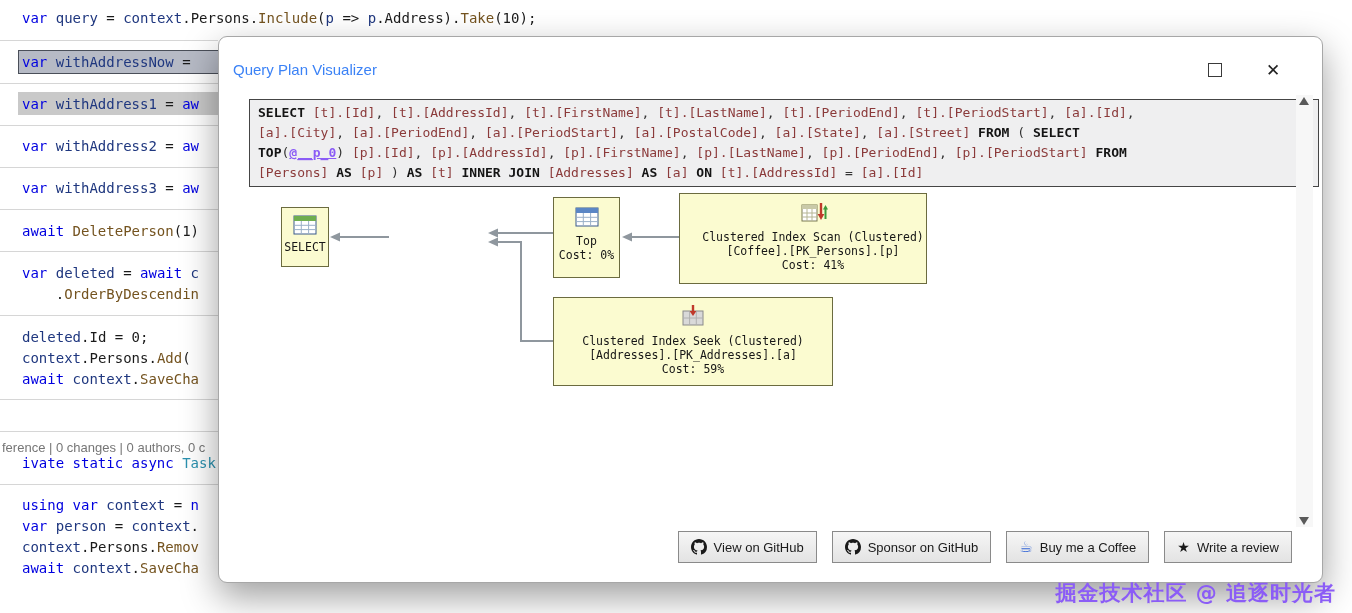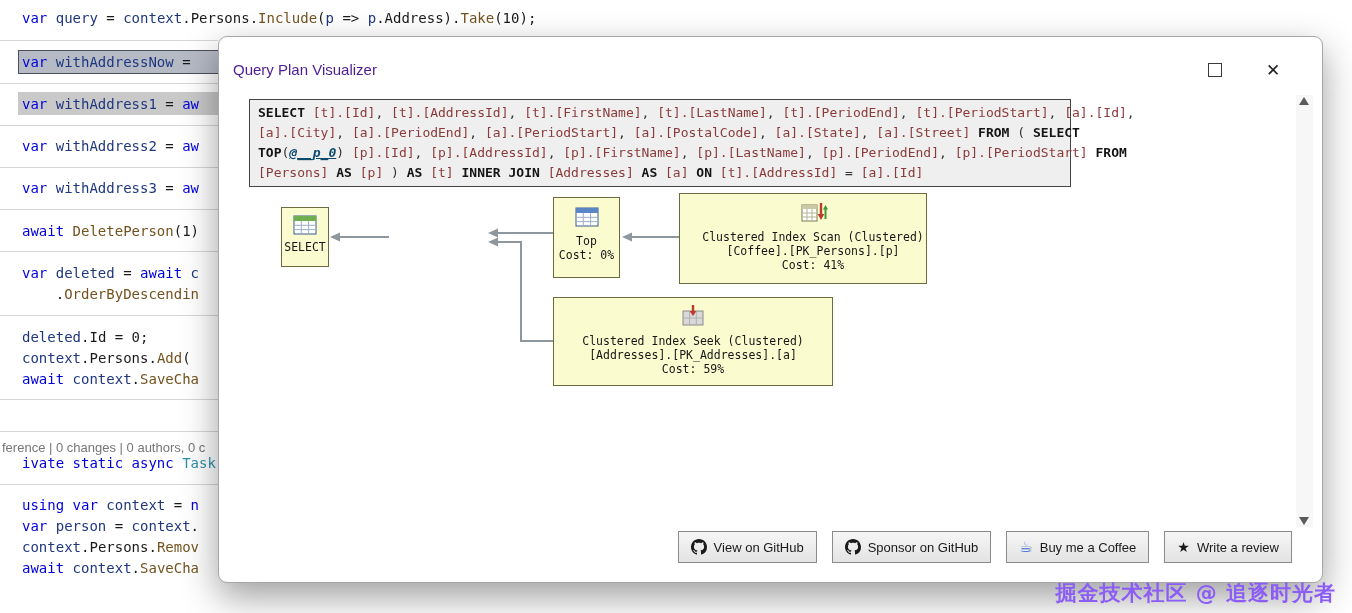--- a/index.html
+++ b/index.html
@@ -19,36 +19,36 @@
   .tk-cl{color:#767676;}
   .hl{position:absolute;box-sizing:border-box;z-index:0;}
   .hl-active{left:18px;top:50px;width:202px;height:24px;background:#b6bac5;border:1.5px solid #4a4f59;}
   .hl-match{left:18px;top:92px;width:202px;height:23px;background:#c9c9c9;}
   .separator{position:absolute;left:0;width:218px;height:1px;background:#d6d6d6;z-index:0;}
 
   
   .dialog{position:absolute;left:218px;top:36px;width:1103px;height:545px;background:#ffffff;
           border:1px solid #a7a7a7;border-radius:9px;box-shadow:0 14px 36px rgba(0,0,0,.38);z-index:5;}
   .titlebar{position:absolute;left:0;top:0;right:0;height:56px;}
-  .dialog-title{position:absolute;left:14px;top:24px;font-size:15px;color:#4c1d95;}
+  .dialog-title{position:absolute;left:14px;top:24px;font-size:15px;color:#3b82f6;}
   .win-btn{position:absolute;top:18px;width:30px;height:30px;display:flex;align-items:center;
            justify-content:center;cursor:pointer;}
   .btn-max{right:92px;}
   .btn-max .sq{width:12px;height:12px;border:1.4px solid #3a3a3a;}
   .btn-close{right:34px;font-size:17px;color:#222;font-family:"DejaVu Sans",sans-serif;}
 
   
-  .sql-box{position:absolute;left:30px;top:62px;width:822px;height:88px;box-sizing:border-box;
+  .sql-box{position:absolute;left:30px;top:62px;width:1070px;height:88px;box-sizing:border-box;
            background:#efeff0;border:1px solid #454545;padding:3px 8px;
            font-family:"DejaVu Sans Mono","Liberation Mono",monospace;font-size:13px;line-height:20px;}
   .sql-line{white-space:pre;}
   .sq-k{font-weight:bold;color:#141414;}
   .sq-i{color:#8b3a3a;}
   .sq-p{color:#333333;}
-  .sq-v{font-weight:bold;color:#0c4a6e;text-decoration:underline;font-style:italic;}
+  .sq-v{font-weight:bold;color:#8b5cf6;text-decoration:underline;}
 
   
   .vscroll{position:absolute;right:9px;top:58px;width:17px;height:432px;background:#f7f7f7;}
   .arr{position:absolute;left:3px;width:0;height:0;border-left:5.5px solid transparent;
        border-right:5.5px solid transparent;cursor:pointer;}
   .arr-up{top:2px;border-bottom:8px solid #5a5a5a;}
   .arr-down{bottom:2px;border-top:8px solid #5a5a5a;}
 
   
   .plan{position:absolute;left:0;top:150px;width:1060px;height:310px;}

